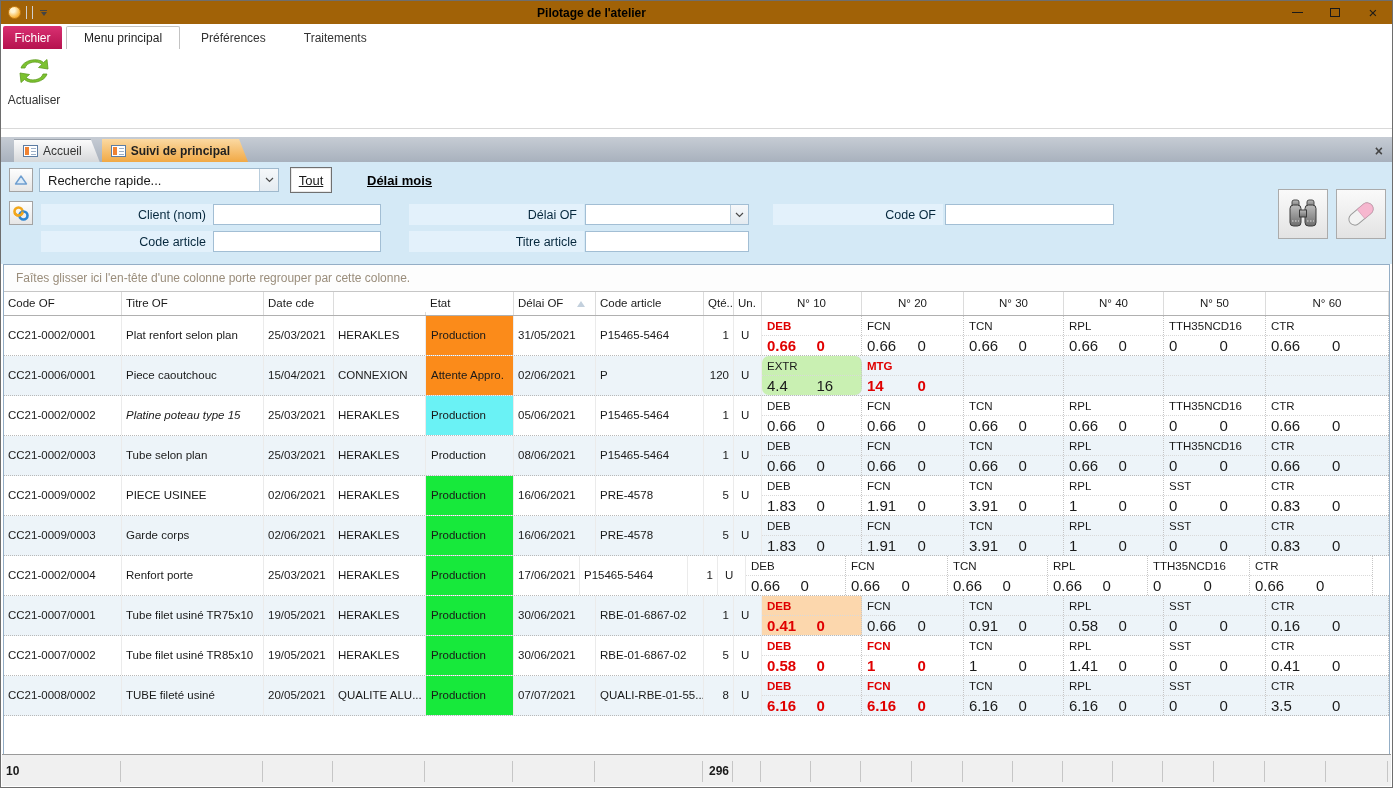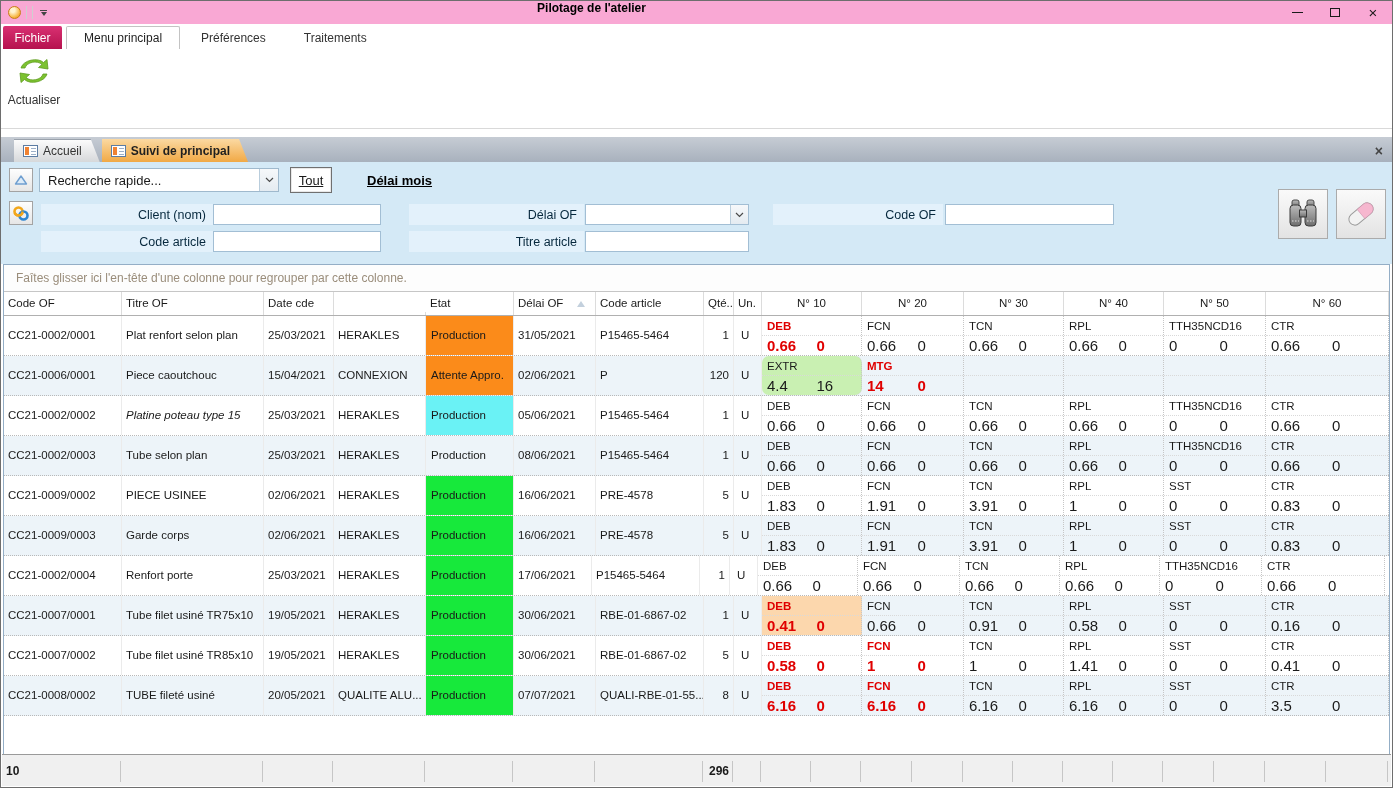--- a/index.html
+++ b/index.html
@@ -1,21 +1,21 @@
 <!DOCTYPE html>
 <html><head>
 <meta charset="utf-8">
 <style>
   *{margin:0;padding:0;box-sizing:border-box}
   html,body{background:#c8c8c8}
   body{font-family:"Liberation Sans","DejaVu Sans",sans-serif;font-size:12px;color:#1a1a1a}
   .window{position:relative;width:1393px;height:788px;background:#fff;border:1px solid #6e6e6e;overflow:hidden}
 
   
-  .titlebar{height:23px;position:relative;background:#f9a8d4;display:flex;}
+  .titlebar{height:23px;position:relative;background:#a16207;display:flex;align-items:center}
   .qat{display:flex;align-items:center;gap:5px;padding-left:7px;z-index:2}
   .clock-icon{width:13px;height:13px;border-radius:50%;background:radial-gradient(circle at 35% 30%,#fff3d0 20%,#f7b23a 70%,#e08c17 100%);border:1px solid #c87f17}
   .qat-sep{width:1px;height:13px;background:#cfcfcf}
   .qat-drop{display:flex;flex-direction:column;align-items:center;gap:1px;margin-left:2px}
   .qat-drop .bar{width:7px;height:1px;background:#444}
   .qat-drop .tri{width:0;height:0;border-left:3.5px solid transparent;border-right:3.5px solid transparent;border-top:4px solid #444}
   .win-title{position:absolute;left:0;right:210px;text-align:center;font-weight:bold;font-size:12px;color:#000}
   .win-controls{margin-left:auto;display:flex;align-items:center;z-index:2;height:100%}
   .wc{width:38px;height:100%;display:flex;align-items:center;justify-content:center;color:#1a1a1a;cursor:default}
   .wc .min-bar{width:11px;height:1px;background:#1a1a1a}
@@ -211,21 +211,21 @@
       <svg width="38" height="38" viewBox="0 0 38 38">
         <g transform="rotate(-40 19 19)">
           <rect x="5" y="13" width="28" height="12" rx="6" fill="#f2f2f2" stroke="#9a9a9a"></rect>
           <path d="M19 13 h8 a6 6 0 0 1 0 12 h-8 z" fill="#f6b7cf" stroke="#cf93ad" stroke-width="0.6"></path>
         </g>
       </svg>
     </div>
   </div>
 
   <div class="grid">
-    <div class="group-hint">Faîtes glisser ici l'en-tête d'une colonne pour regrouper par cette colonne.</div>
+    <div class="group-hint">Faîtes glisser ici l'en-tête d'une colonne porte regrouper par cette colonne.</div>
     <div class="g-header">
         <div class="hcell" style="width: 118px;">Code OF</div>
         <div class="hcell" style="width: 142px;">Titre OF</div>
         <div class="hcell" style="width: 70px;">Date cde</div>
         <div class="hcell" style="width: 92px; margin-top: 20px;">Client</div>
         <div class="hcell" style="width: 88px;">Etat</div>
         <div class="hcell" style="width: 82px;">Délai OF<span class="sort-arrow"></span></div>
         <div class="hcell" style="width: 108px;">Code article</div>
         <div class="hcell" style="width: 30px;">Qté...</div>
         <div class="hcell" style="width: 28px;">Un.</div>
@@ -542,21 +542,21 @@
               <span>0</span>
             </div>
           </div>
         </div>
         <div class="g-row">
           <div class="lcell" style="width: 118px;">CC21-0002/0004</div>
           <div class="lcell" style="width: 142px;">Renfort porte</div>
           <div class="lcell" style="width: 70px;">25/03/2021</div>
           <div class="lcell" style="width: 92px;">HERAKLES</div>
           <div class="lcell etat" style="width: 88px; background: rgb(23, 233, 59);">Production</div>
-          <div class="lcell" style="width: 78px;">17/06/2021</div>
+          <div class="lcell" style="width: 66px;">17/06/2021</div>
           <div class="lcell" style="width: 108px;">P15465-5464</div>
           <div class="lcell num" style="width: 30px;">1</div>
           <div class="lcell un" style="width: 28px;">U</div>
           <div class="ocell" style="width: 100px;">
             <div class="op-name">DEB</div>
             <div class="op-vals">
               <span>0.66</span>
               <span>0</span>
             </div>
           </div>

